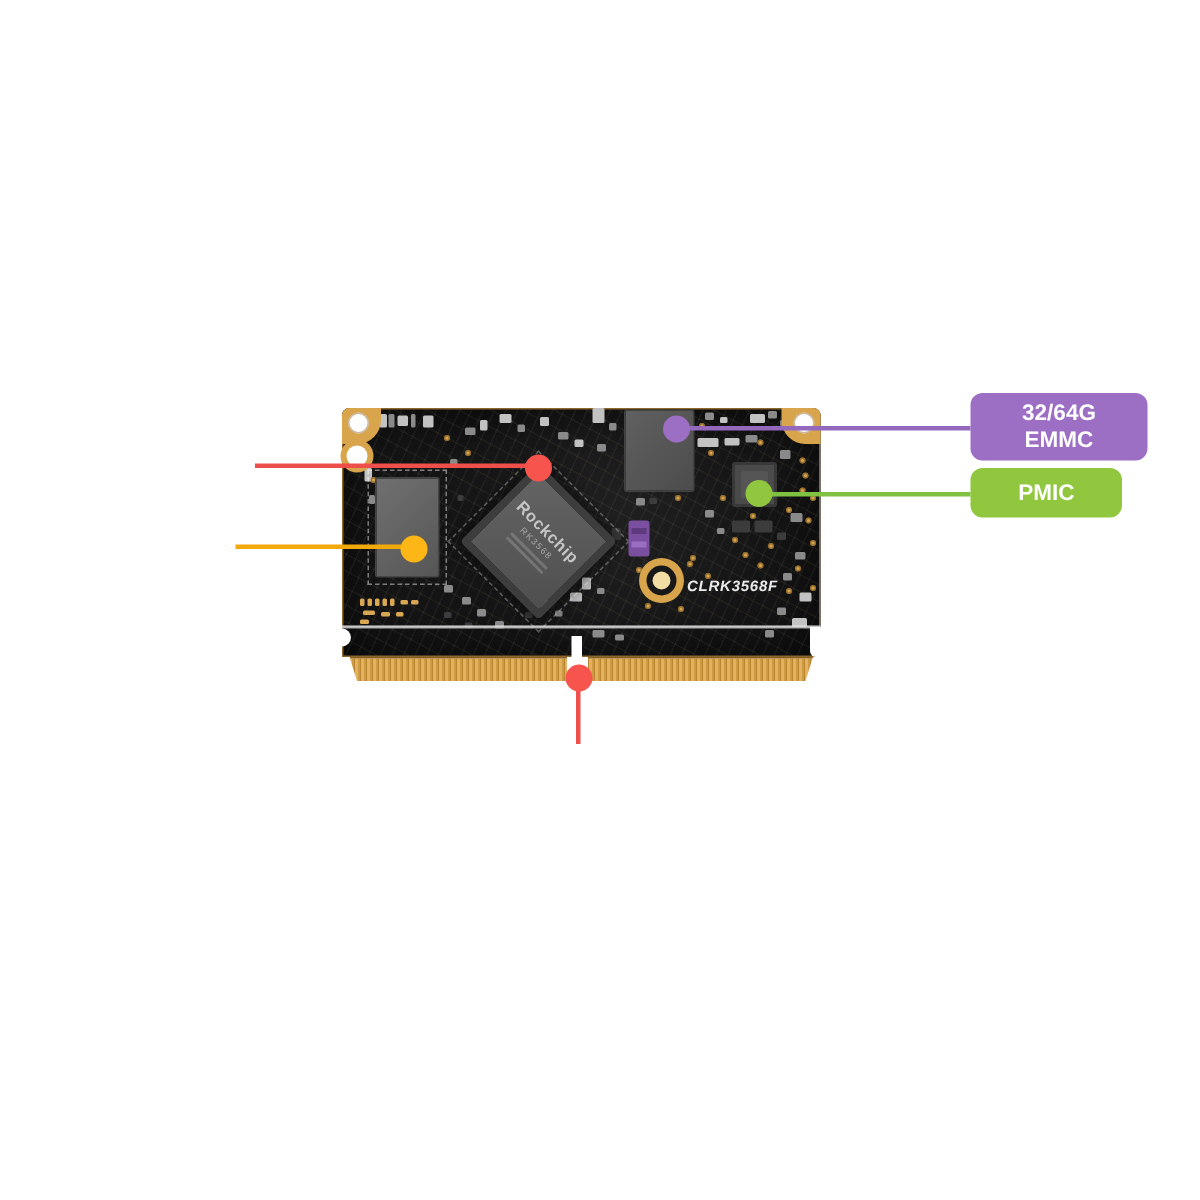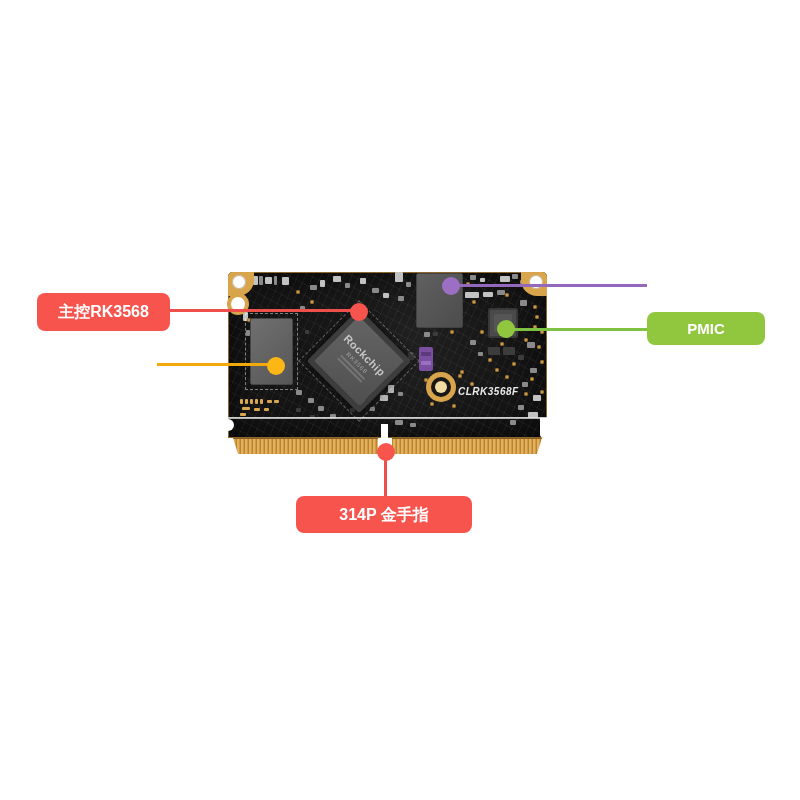--- a/index.html
+++ b/index.html
@@ -227,35 +227,33 @@
     <div class="notch-left"></div>
     <div class="notch-right"></div>
 
     <div class="gold-strip">
       <div class="gold-gap"></div>
     </div>
   </div>
 
   <div class="callout-line" style="left: 170px; top: 309px; width: 189px; height: 3px; background: rgb(238, 79, 74);"></div>
   <div class="callout-dot" style="left: 350px; top: 303px; background: rgb(248, 84, 78);"></div>
-  <div class="callout-label fs16" style="left: 37px; top: 293px; width: 133px; height: 38px; background: rgb(248, 84, 78);">
-    <span>主控RK3568</span>
-  </div>
 
   <div class="callout-line" style="left: 157px; top: 363px; width: 119px; height: 3px; background: rgb(243, 169, 10);"></div>
   <div class="callout-dot" style="left: 267px; top: 357px; background: rgb(252, 182, 21);"></div>
 
   <div class="callout-line" style="left: 451px; top: 284px; width: 196px; height: 3px; background: rgb(148, 104, 189);"></div>
   <div class="callout-dot" style="left: 442px; top: 277px; background: rgb(157, 111, 196);"></div>
+  <div class="callout-label fs15" style="left: 647px; top: 262px; width: 118px; height: 45px; background: rgb(157, 111, 196);">
+    <span>32/64G</span>
+    <span>EMMC</span>
+  </div>
 
   <div class="callout-line" style="left: 506px; top: 328px; width: 141px; height: 3px; background: rgb(127, 193, 64);"></div>
   <div class="callout-dot" style="left: 497px; top: 320px; background: rgb(144, 199, 62);"></div>
-  <div class="callout-label fs15" style="left: 647px; top: 312px; width: 118px; height: 33px; background: rgb(144, 199, 62); text-align: right;">
+  <div class="callout-label fs15" style="left: 647px; top: 312px; width: 101px; height: 33px; background: rgb(144, 199, 62); text-align: right;">
     <span>PMIC</span>
   </div>
 
   <div class="callout-line" style="left: 384px; top: 452px; width: 3px; height: 44px; background: rgb(238, 79, 74);"></div>
   <div class="callout-dot" style="left: 377px; top: 443px; background: rgb(248, 84, 78);"></div>
-  <div class="callout-label fs16" style="left: 296px; top: 496px; width: 176px; height: 37px; background: rgb(248, 84, 78);">
-    <span>314P 金手指</span>
-  </div>
 
 </div>
 
 </body></html>

